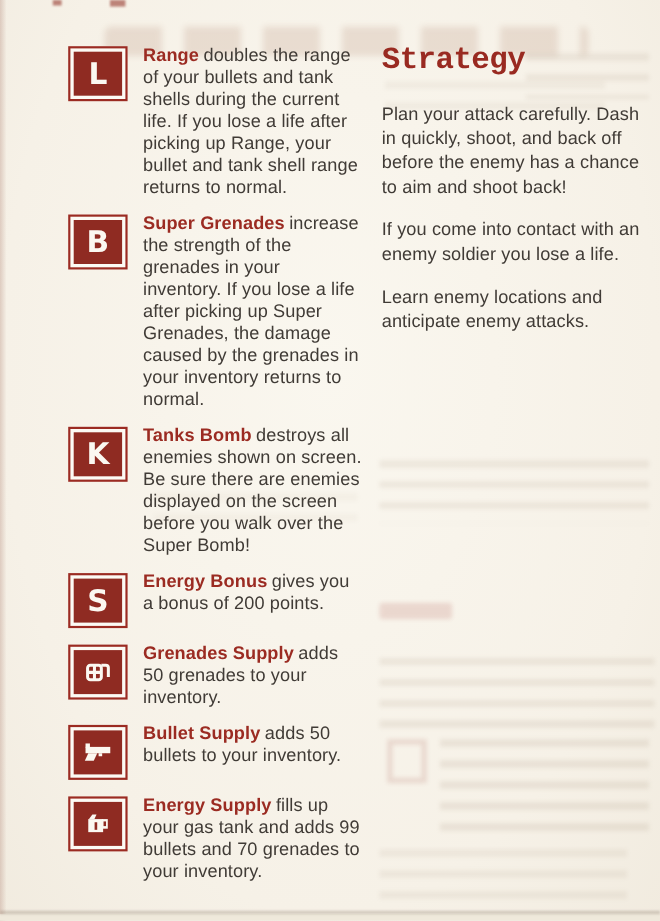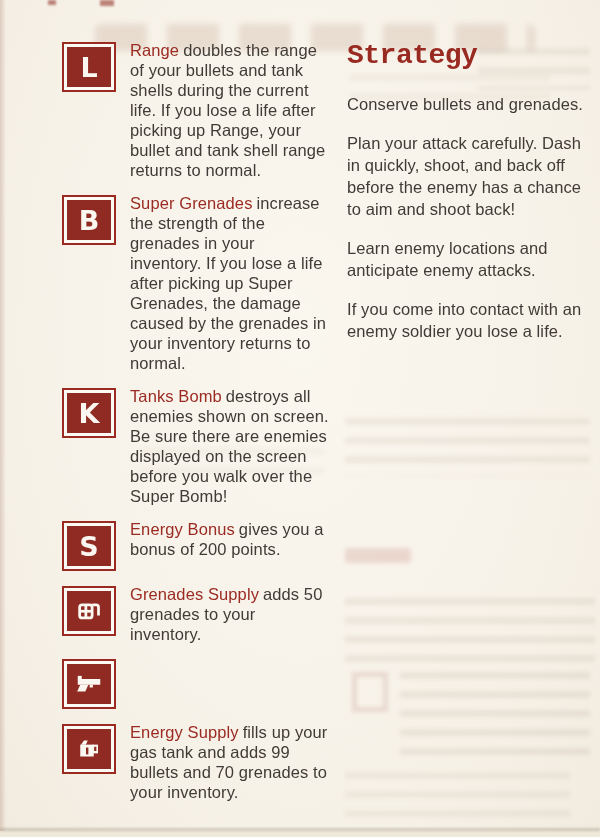--- a/index.html
+++ b/index.html
@@ -49,21 +49,21 @@
 
   
   .content { position:absolute; left:62px; top:40px; display:flex; }
   .left-col { width:270px; }
   .right-col { width:250px; margin-left:15px; }
 
   .item { display:flex; align-items:flex-start; margin-bottom:13px; }
   .item-text {
     width:200px; font-size:16.5px; line-height:20px; letter-spacing:.1px; margin:0;
   }
-  .item-name { color:#9b2b22; font-weight:normal; margin-right:4px; }
+  .item-name { color:#9b2b22; font-weight:bold; margin-right:4px; }
 
   .icon-box {
     width:44px; height:40px; flex-shrink:0; margin-right:14px; margin-top:2px;
     border:2px solid #9b2b22; background:#fcfaf4; padding:3px;
     display:flex;
   }
   .icon-inner {
     flex:1; background:#8f2b22; color:#fbf8f1;
     display:flex; align-items:center; justify-content:center;
     font-family:"DejaVu Sans", sans-serif;
@@ -147,20 +147,21 @@
         <div class="icon-box">
           <div class="icon-inner">
             <svg viewBox="0 0 24 24" fill="#fbf8f1">
               <rect x="3" y="5.5" width="3.2" height="3"></rect>
               <rect x="3" y="8" width="18" height="4.6"></rect>
               <polygon points="5,12.6 11.5,12.6 9,18 2.5,18"></polygon>
               <rect x="12.5" y="12.6" width="2.6" height="2.2"></rect>
             </svg>
           </div>
         </div>
+        <p class="item-text"><strong class="item-name">Bullet Supply</strong><span>adds 50 bullets to your inventory.</span></p>
       </div>
 
       <div class="item">
         <div class="icon-box">
           <div class="icon-inner">
             <svg viewBox="0 0 24 24">
               <polygon points="5.5,8.5 8,5.2 11,5.2 9.5,8.5" fill="#fbf8f1"></polygon>
               <rect x="5" y="8.5" width="10.8" height="9.5" fill="#fbf8f1"></rect>
               <rect x="14.8" y="8.5" width="4.4" height="7" fill="#fbf8f1"></rect>
               <rect x="16.1" y="10.2" width="1.8" height="3.4" fill="#8f2b22"></rect>
@@ -168,24 +169,23 @@
             </svg>
           </div>
         </div>
         <p class="item-text"><strong class="item-name">Energy Supply</strong><span>fills up your gas tank and adds 99 bullets and 70 grenades to your inventory.</span></p>
       </div>
 
     </div>
 
     <div class="right-col">
       <h1 class="strategy-heading">Strategy</h1>
-      <p class="strategy-par">Conserve bullets and grenades.</p>
       <p class="strategy-par">Plan your attack carefully. Dash in quickly, shoot, and back off before the enemy has a chance to aim and shoot back!</p>
+      <p class="strategy-par">If you come into contact with an enemy soldier you lose a life.</p>
       <p class="strategy-par">Learn enemy locations and anticipate enemy attacks.</p>
-      <p class="strategy-par">If you come into contact with an enemy soldier you lose a life.</p>
     </div>
 
   </div>
 
   <div class="edge-left"></div>
   <div class="edge-bottom-paper"></div>
   <div class="edge-bottom"></div>
 
 </div>
 

